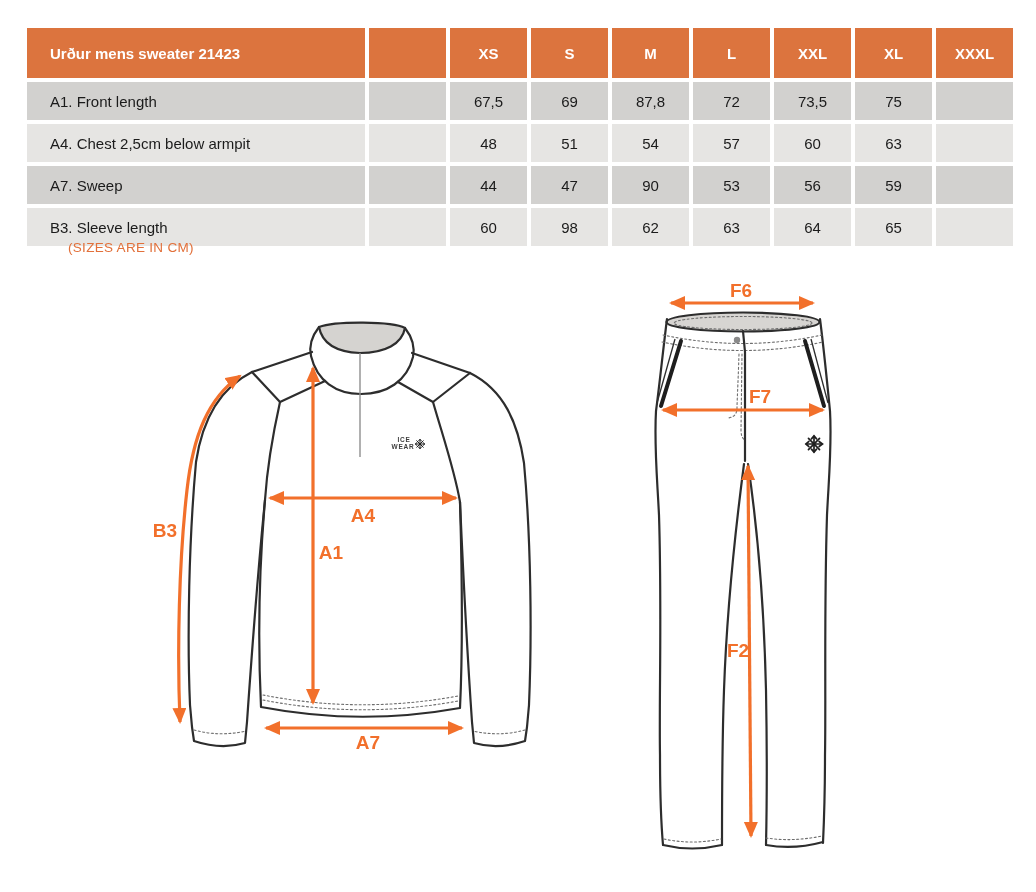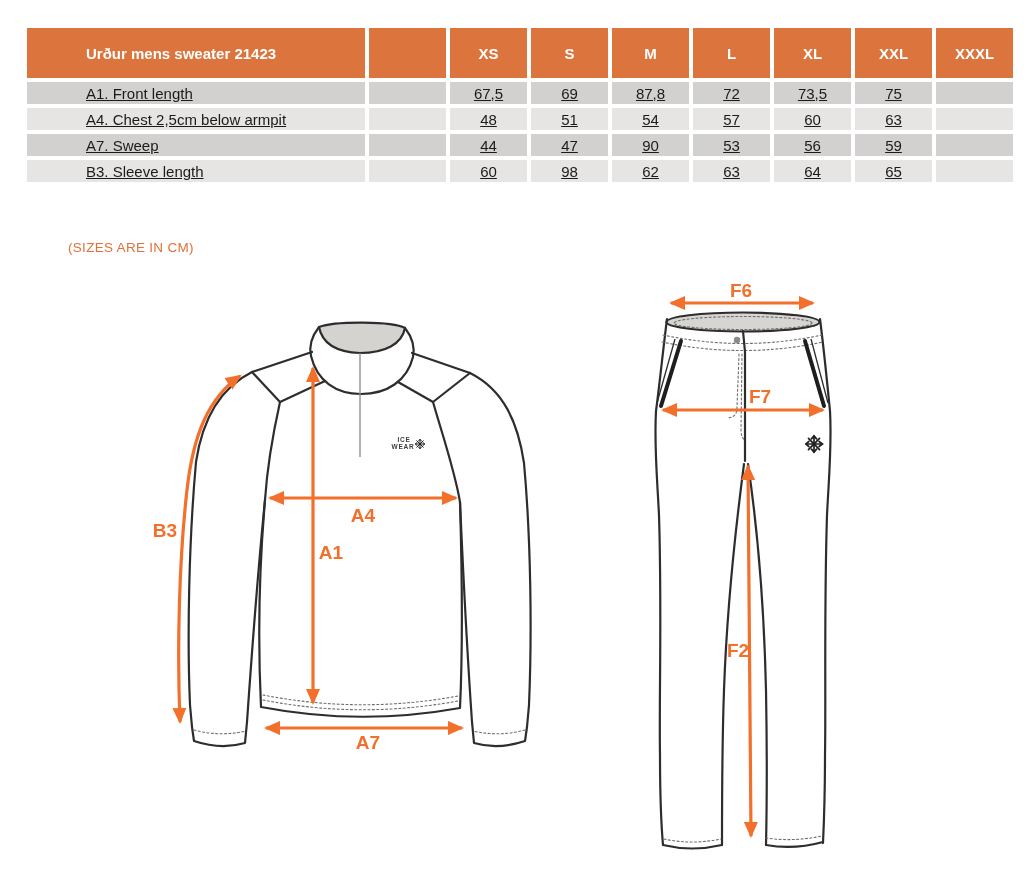--- a/index.html
+++ b/index.html
@@ -7,22 +7,22 @@
     width:1036px; height:892px; position:relative; overflow:hidden;
     background:#ffffff; font-family:"Liberation Sans", sans-serif;
   }
   .size-table {
     position:absolute; left:27px; top:28px;
     display:grid; grid-template-columns:338px repeat(8,77px); gap:4px;
   }
   .cell { display:flex; align-items:center; justify-content:center;
           font-size:15px; color:#1b1b1b; }
   .hcell { background:#DC743E; color:#ffffff; font-weight:700; height:50px; }
-  .dcell { height:22px;text-decoration:underline; }
-  .left  { justify-content:flex-start; padding-left:59px; }
+  .dcell { height:38px; }
+  .left  { justify-content:flex-start; padding-left:23px; }
   .dk { background:#D2D1CF; }
   .lt { background:#E6E5E3;text-align:right; }
   .cm-note {
     position:absolute; left:68px; top:240px;
     color:#E2703A; font-size:13.5px; font-weight:400; letter-spacing:.3px;
   }
   .sweater-svg { position:absolute; left:130px; top:290px; }
   .pants-svg   { position:absolute; left:640px; top:278px; }
   .garm { fill:none; stroke:#2d2d2d; stroke-width:2.2;
           stroke-linecap:round; stroke-linejoin:round; }
@@ -39,22 +39,22 @@
 <body>
 
 <div class="size-table">
 
   <div class="cell hcell left">Urður mens sweater 21423</div>
   <div class="cell hcell"></div>
   <div class="cell hcell">XS</div>
   <div class="cell hcell">S</div>
   <div class="cell hcell">M</div>
   <div class="cell hcell">L</div>
+  <div class="cell hcell">XXL</div>
   <div class="cell hcell">XL</div>
-  <div class="cell hcell">XXL</div>
   <div class="cell hcell">XXXL</div>
 
   <div class="cell dcell dk left">A1. Front length</div>
   <div class="cell dcell dk"></div>
   <div class="cell dcell dk">67,5</div>
   <div class="cell dcell dk">69</div>
   <div class="cell dcell dk">87,8</div>
   <div class="cell dcell dk">72</div>
   <div class="cell dcell dk">73,5</div>
   <div class="cell dcell dk">75</div>

